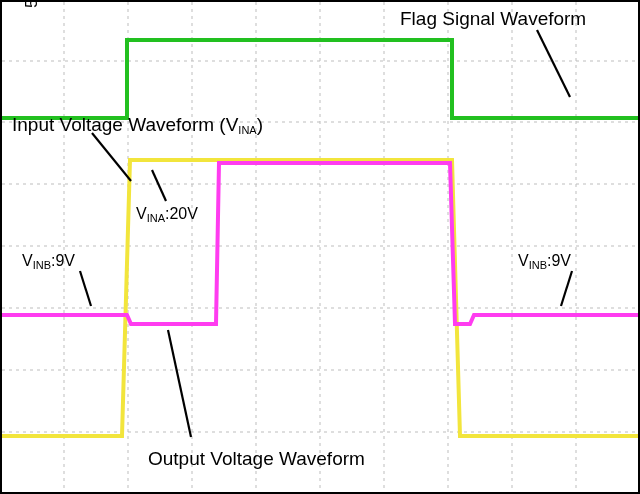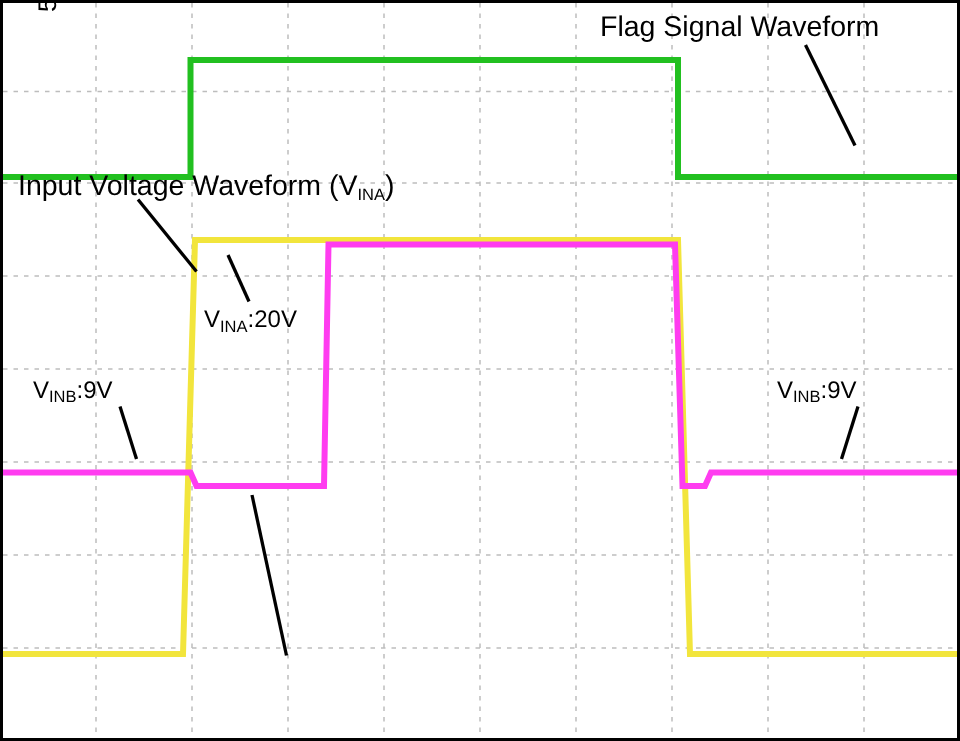--- a/index.html
+++ b/index.html
@@ -65,15 +65,16 @@
   <div class="lbl lbl-big" style="left:12px; top:114px;"><span>Input Voltage Waveform (V</span><span class="sub">INA</span><span>)</span></div>
 
   <div class="lbl lbl-big" style="left:400px; top:8px;">Flag Signal Waveform</div>
 
   <div class="lbl lbl-mid" style="left:124px; top:205px;margin-left:12px;"><span>V</span><span class="sub">INA</span><span>:20V</span></div>
 
   <div class="lbl lbl-mid" style="left:22px; top:252px;"><span>V</span><span class="sub">INB</span><span>:9V</span></div>
 
   <div class="lbl lbl-mid" style="left:518px; top:252px;"><span>V</span><span class="sub">INB</span><span>:9V</span></div>
 
+  <div class="lbl lbl-big" style="left:148px; top:448px;">Output Voltage Waveform</div>
 
 
 </div>
 
 </body></html>

